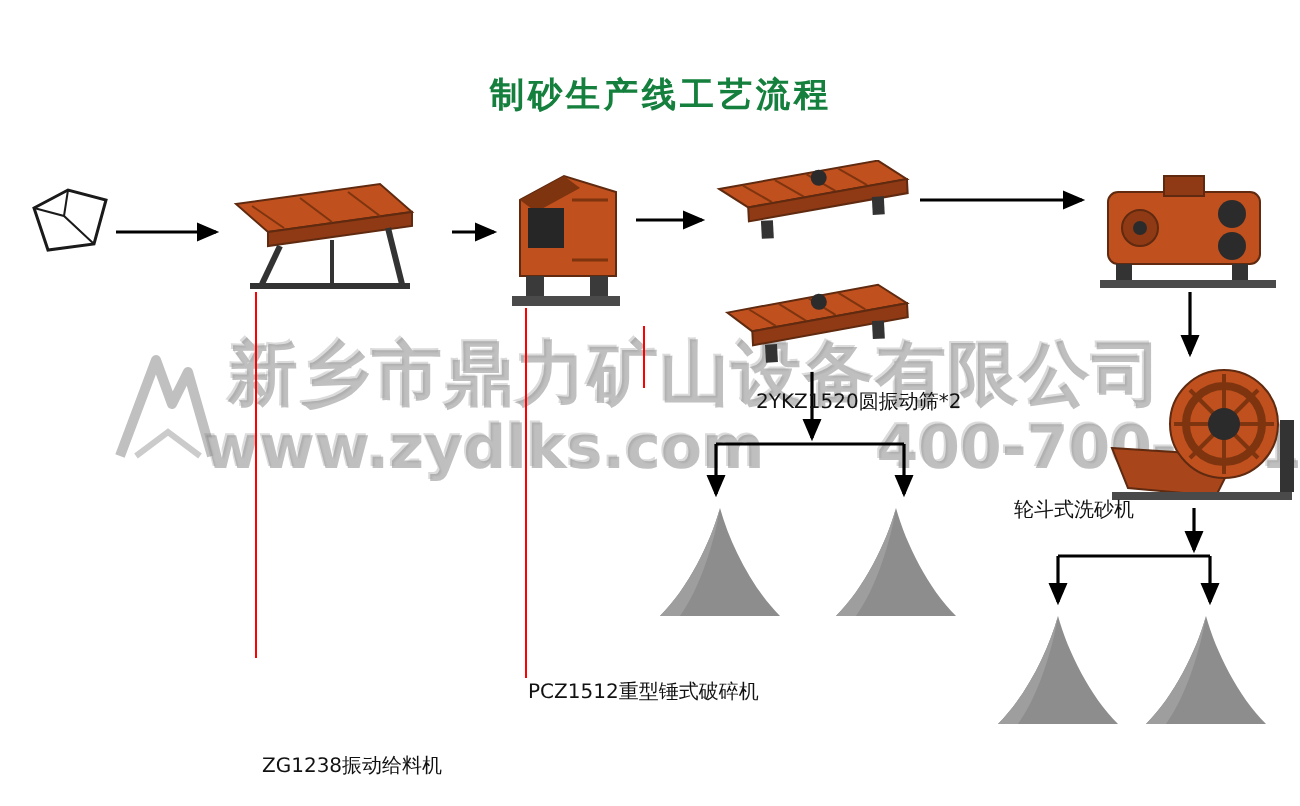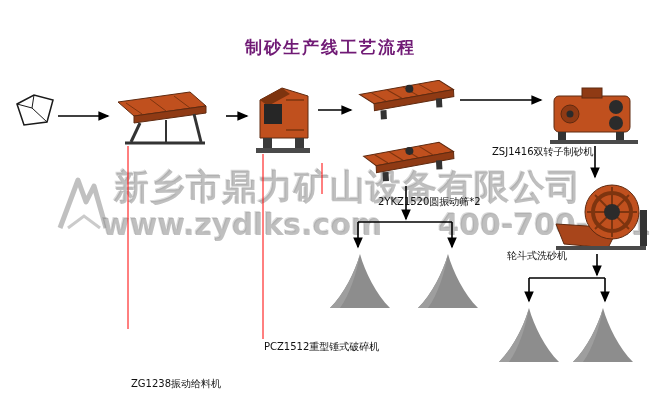--- a/index.html
+++ b/index.html
@@ -5,21 +5,21 @@
   * { margin:0; padding:0; box-sizing:border-box; }
   html,body { background:#ffffff; }
   body { font-family:"DejaVu Sans","Liberation Sans",sans-serif; }
   .canvas {
     position:relative; width:650px; height:403px;
     background:#ffffff; overflow:hidden;
   }
   .page-title {
     position:absolute; top:36px; left:0; width:100%;
     text-align:center; font-size:17px; font-weight:bold;
-    color:#701a75; letter-spacing:2px; z-index:4;padding-left:11px;
+    color:#15803d; letter-spacing:2px; z-index:4;padding-left:11px;
   }
   .overlay {
     position:absolute; left:0; top:0; width:650px; height:403px;
     z-index:2; pointer-events:none;
   }
   .machine { position:absolute; z-index:3; }
   .label {
     position:absolute; z-index:5; font-size:10px; color:#111;
     white-space:nowrap; line-height:1.1;
   }
@@ -180,16 +180,15 @@
     <path d="M32,2 C29,20 22,42 12,56 L2,56 C16,42 27,20 32,2 Z" fill="#9e9e9e"></path>
   </svg>
   <svg class="machine" style="left:571px; top:306px;" width="64" height="58" viewBox="0 0 64 58">
     <path d="M32,2 C27,20 16,42 2,56 L62,56 C48,42 37,20 32,2 Z" fill="#8d8d8d"></path>
     <path d="M32,2 C29,20 22,42 12,56 L2,56 C16,42 27,20 32,2 Z" fill="#9e9e9e"></path>
   </svg>
 
   <div class="label" style="left:131px; top:331px;margin-top:47px;">ZG1238振动给料机</div>
   <div class="label" style="left:264px; top:341px;">PCZ1512重型锤式破碎机</div>
   <div class="label" style="left:330px; top:196px;margin-left:48px;">2YKZ1520圆振动筛*2</div>
-  <div class="label" style="left:492px; top:146px;">ZSJ1416双转子制砂机</div>
   <div class="label" style="left:507px; top:250px;">轮斗式洗砂机</div>
 
 </div>
 
 </body></html>

